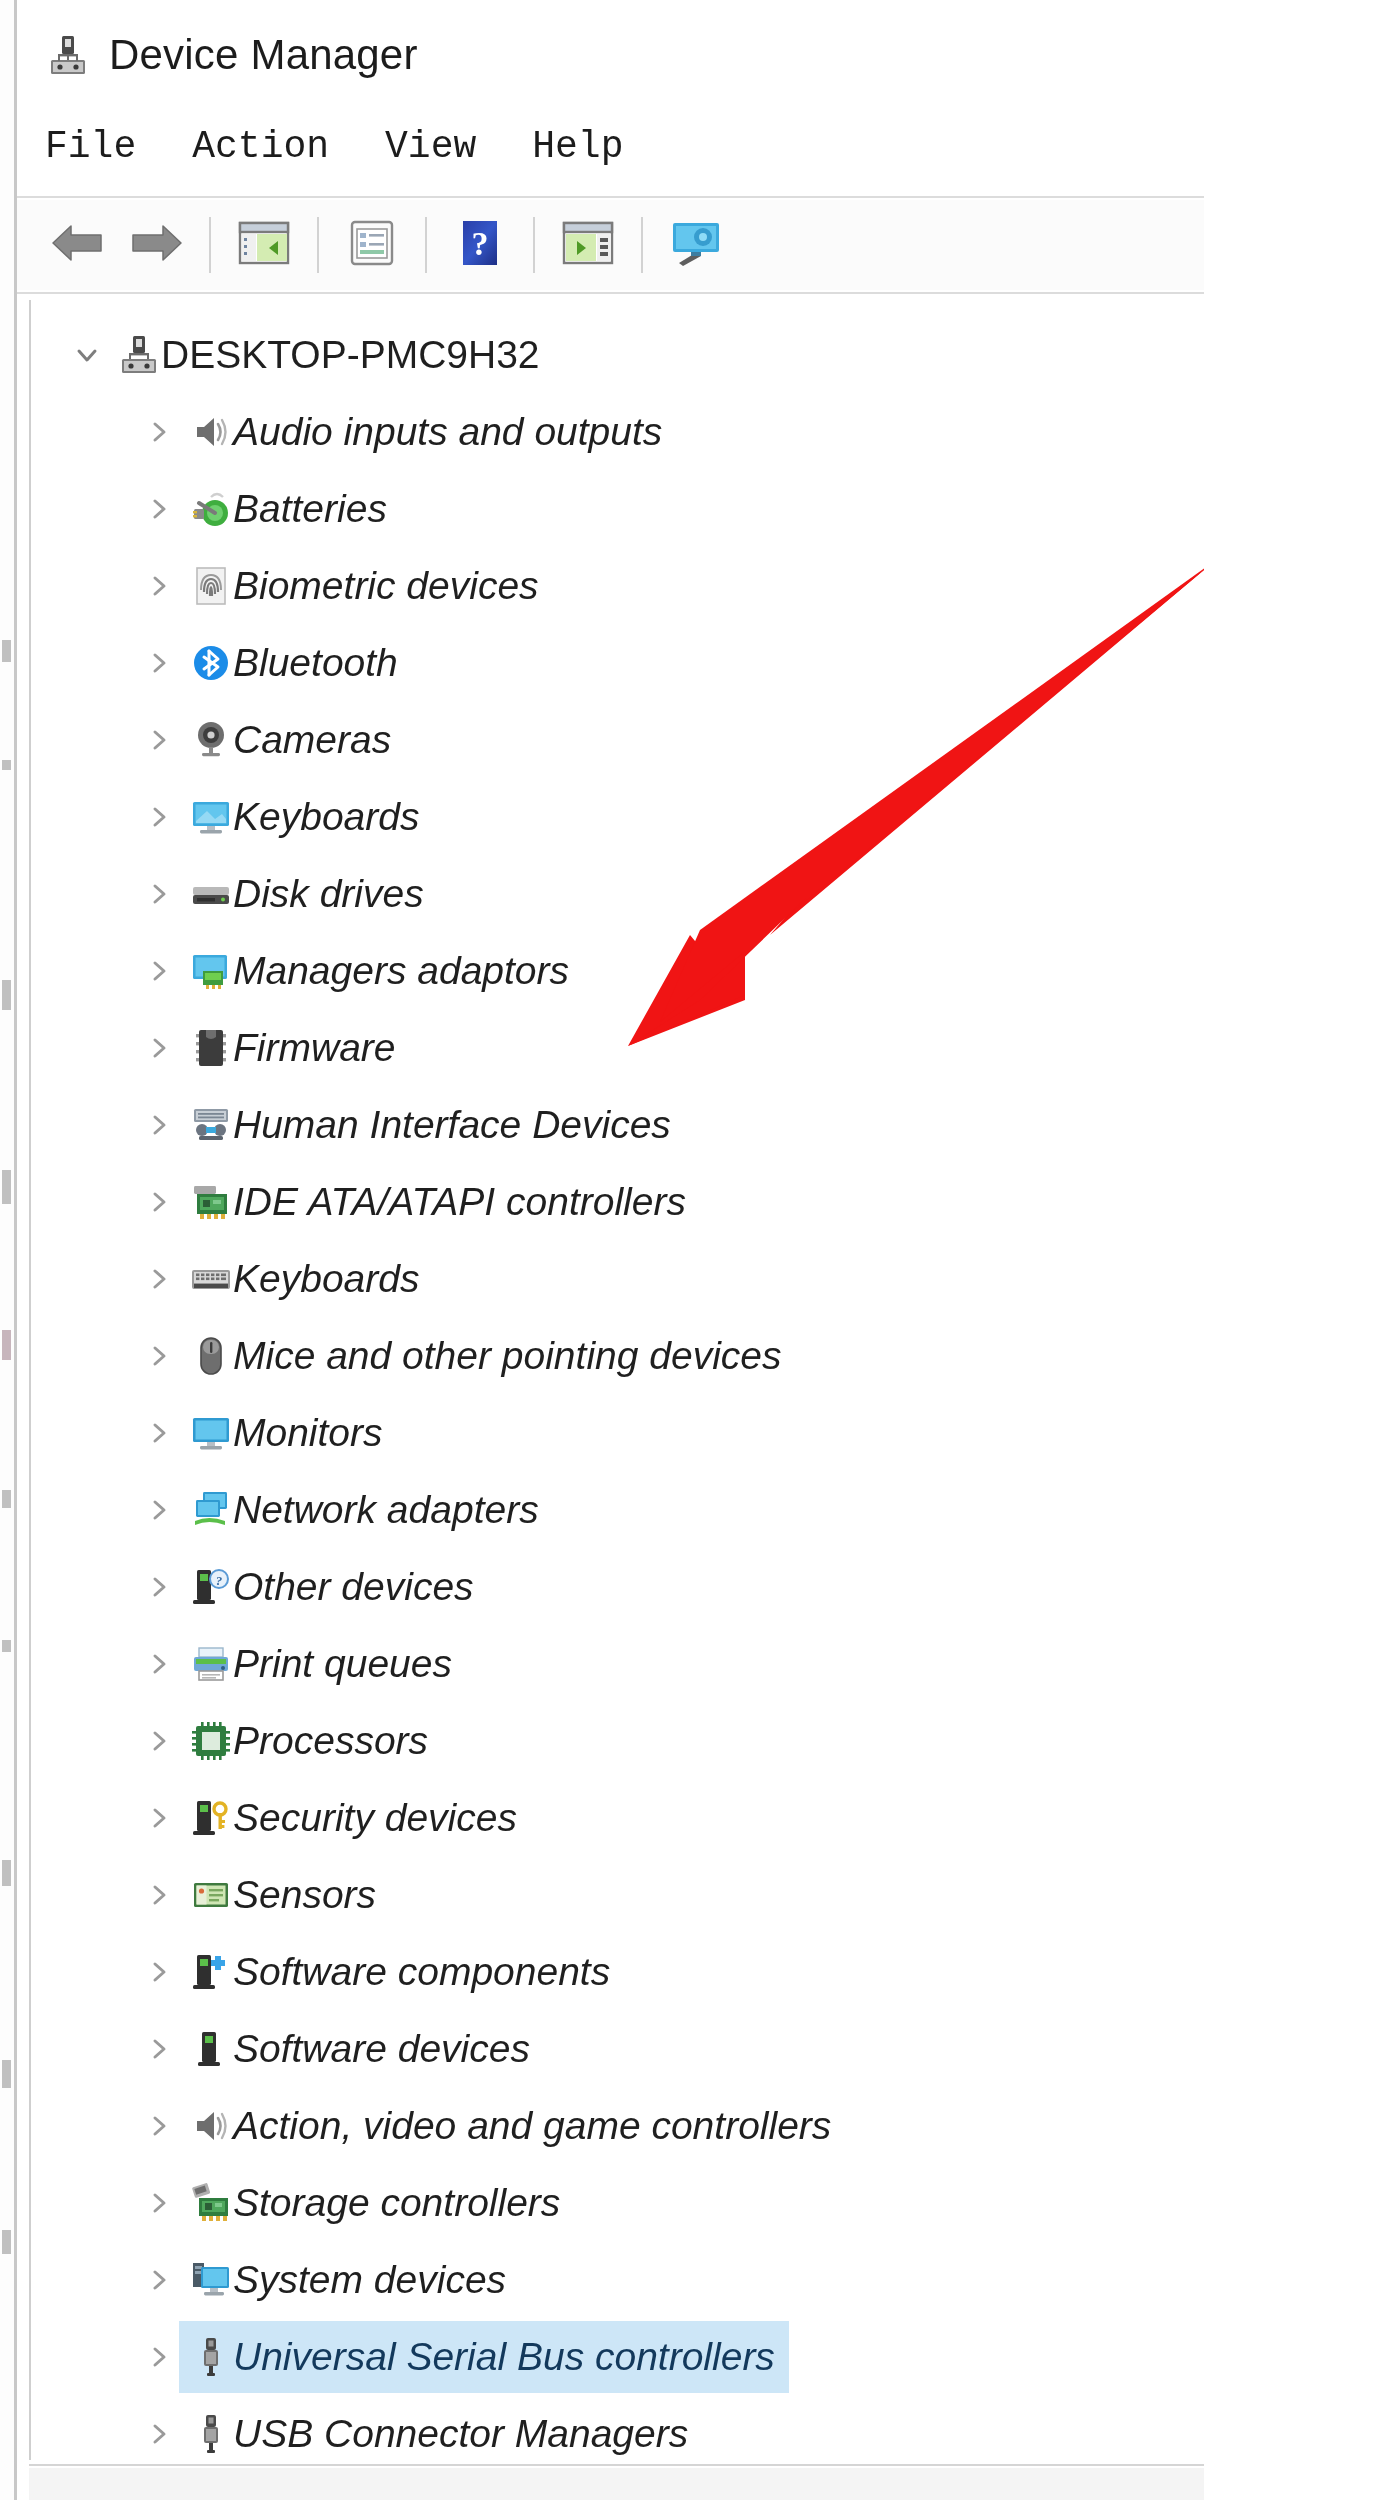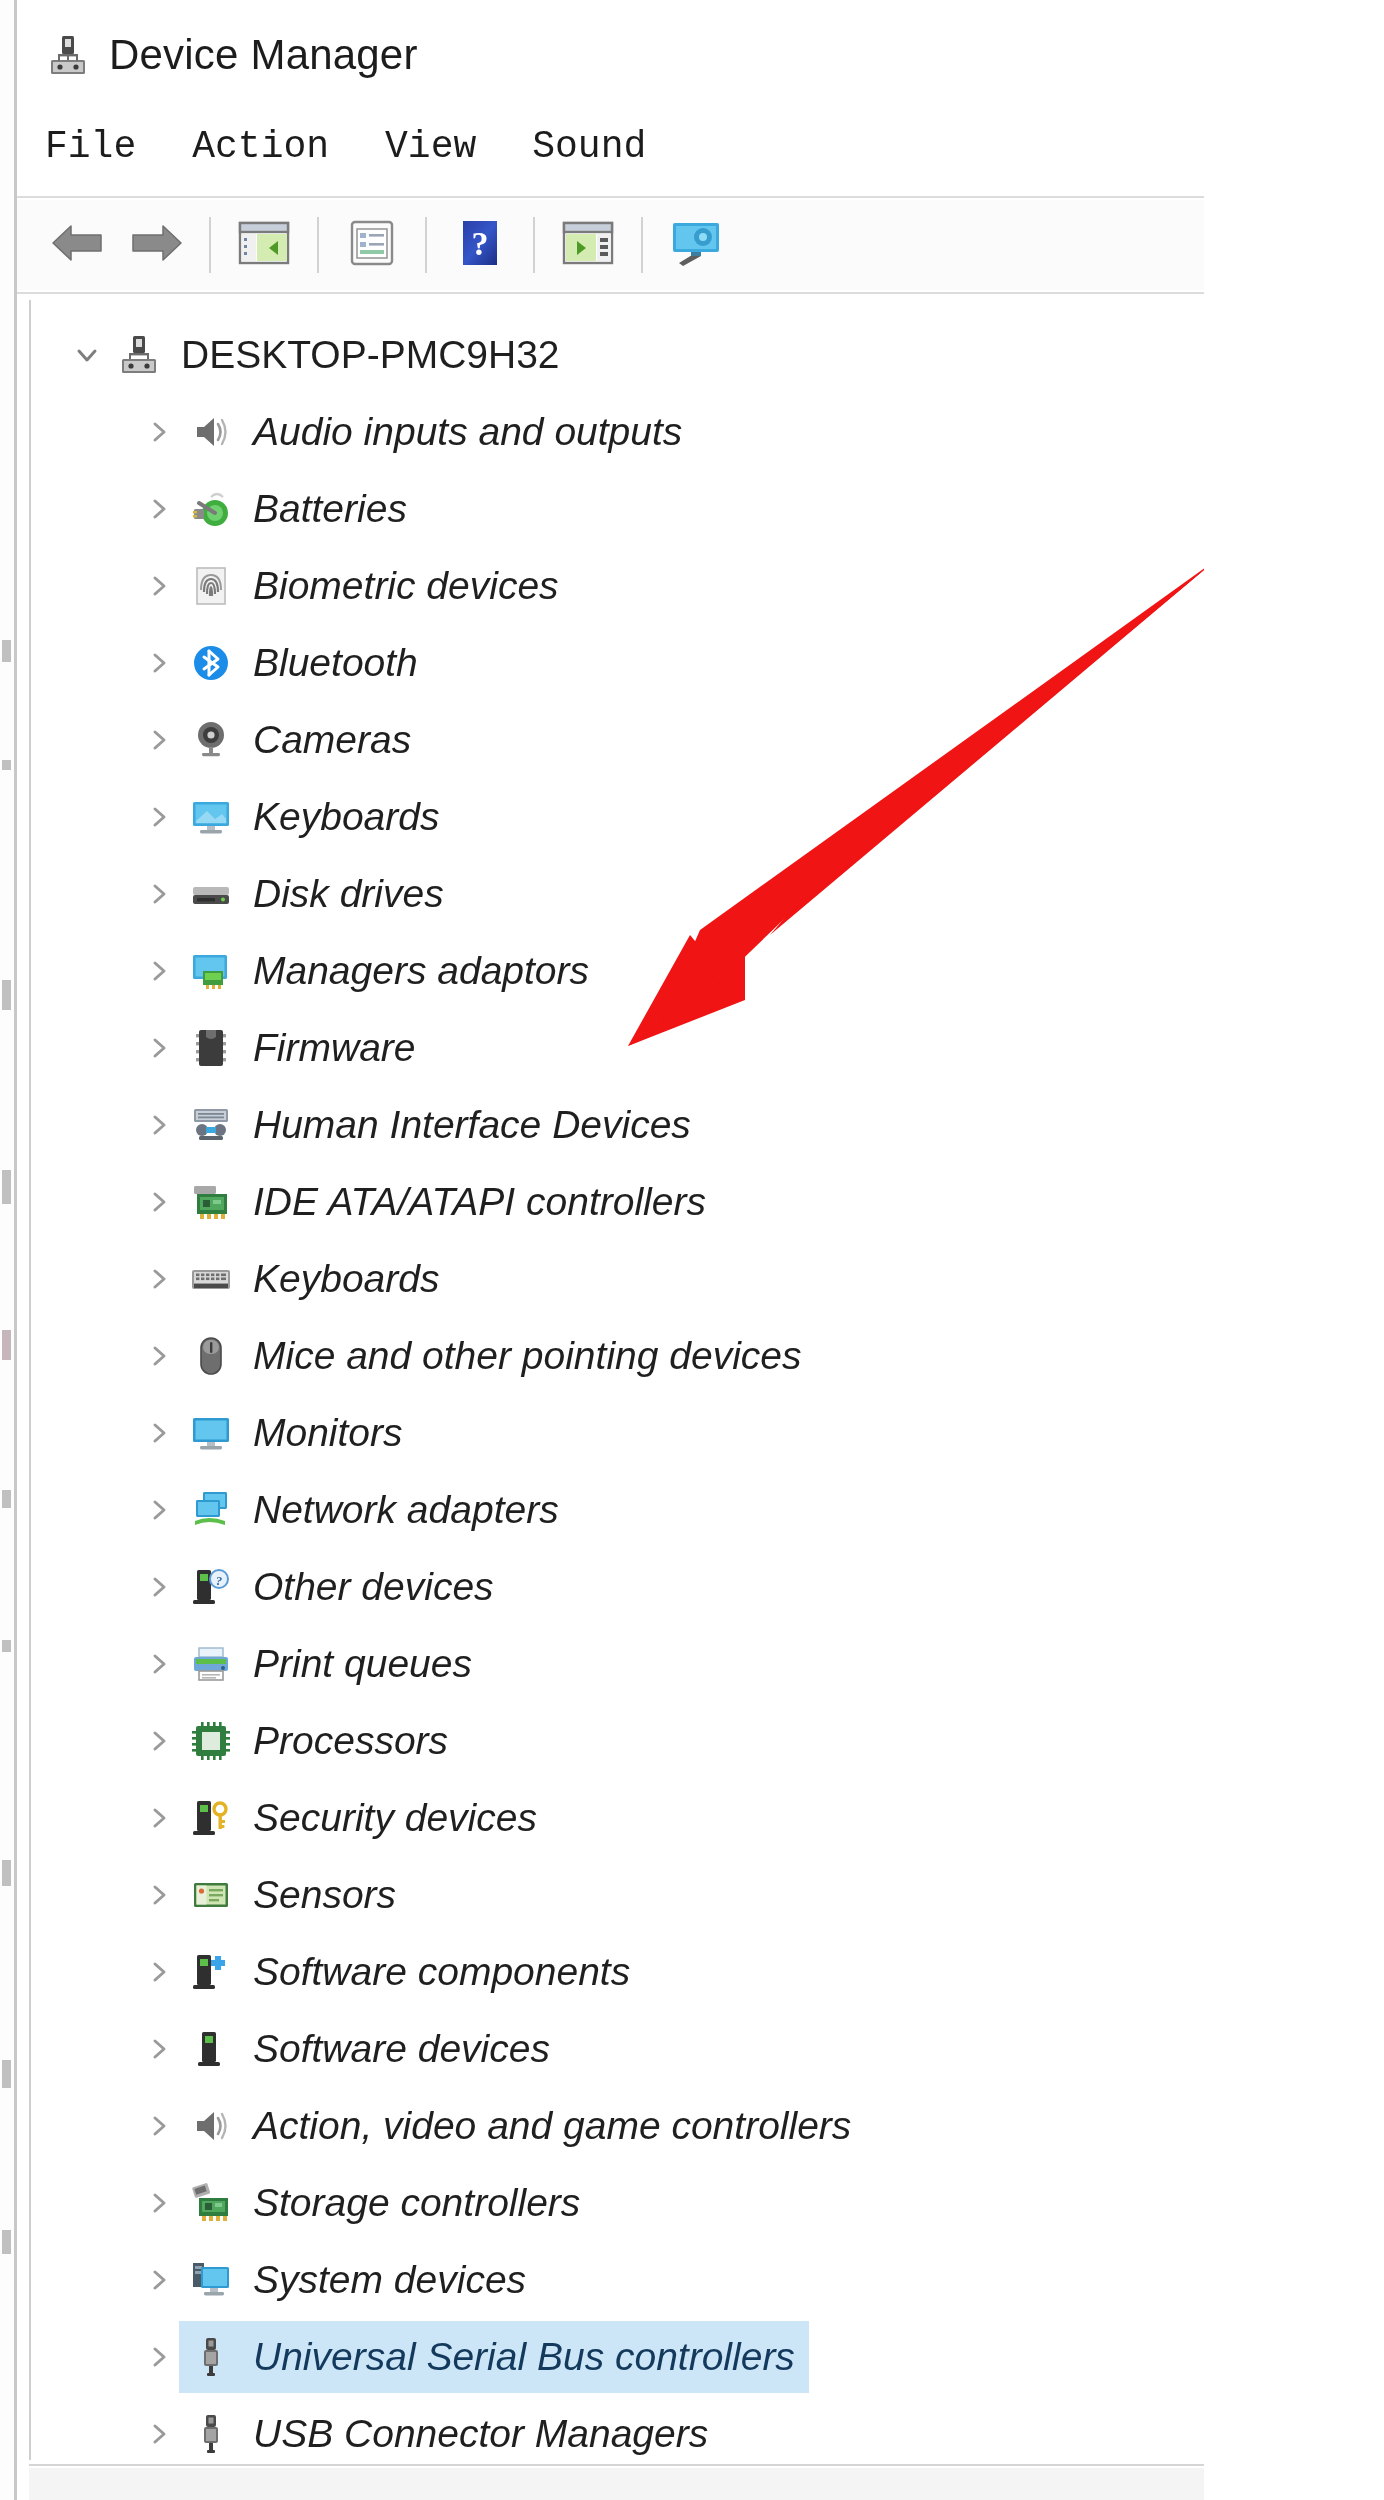--- a/index.html
+++ b/index.html
@@ -175,21 +175,20 @@
 
   .ico {
     width: 44px; height: 44px;
     flex: 0 0 auto;
     margin-left: 10px;
     position: relative;
   }
   .ico svg { display: block; }
 
   .label {
-    margin-left: 20px;
     font-size: 39px;
     color: #1f1f1f;
     line-height: 1;
   }
 
   
   .row.selected .hl {
     background: #cde6f7;
   }
   .hl {
@@ -243,21 +242,21 @@
           <rect x="31" y="22" width="2" height="7" fill="#6b6b6b"></rect>
         </svg>
       </div>
       <div class="title-text">Device Manager</div>
     </div>
 
     <div class="menubar">
       <div class="menu-item">File</div>
       <div class="menu-item">Action</div>
       <div class="menu-item">View</div>
-      <div class="menu-item">Sound</div>
+      <div class="menu-item">Help</div>
     </div>
     <div class="menubar-rule"></div>
 
     <div class="toolbar">
 
       <div class="tb-btn">
         <span>
           <svg viewBox="0 0 58 52" width="58" height="52">
             <path d="M4 26 L22 9 L22 18 L52 18 L52 34 L22 34 L22 43 Z" fill="#8a8a8a" stroke="#6f6f6f" stroke-width="1.5" stroke-linejoin="round"></path>
           </svg>

